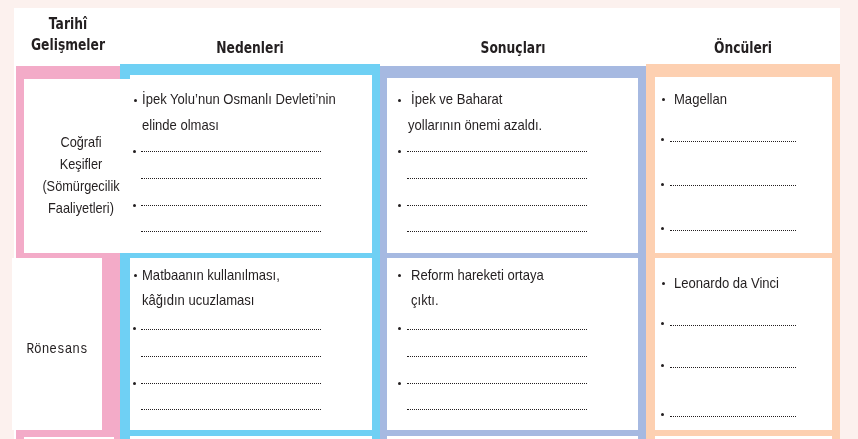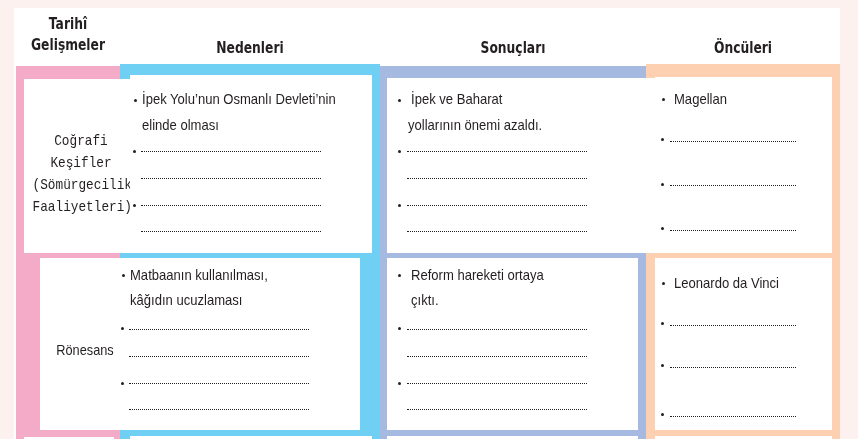--- a/index.html
+++ b/index.html
@@ -24,42 +24,42 @@
 </div>
 <div class="hdr" style="left:120px; top:38px; width:260px;">Nedenleri</div>
 <div class="hdr" style="left:380px; top:38px; width:266px;">Sonuçları</div>
 <div class="hdr" style="left:646px; top:38px; width:194px;">Öncüleri</div>
 
 <div class="col" style="left:16px; top:66px; width:104px; height:373px; background:#f3abc8;"></div>
 <div class="col" style="left:120px; top:64px; width:260px; height:375px; background:#6fd0f4;"></div>
 <div class="col" style="left:380px; top:66px; width:266px; height:373px; background:#a6b9e1;"></div>
 <div class="col" style="left:646px; top:64px; width:194px; height:375px; background:#fdd0b1;"></div>
 
-<div class="box" style="left:24px; top:79px; width:114px; height:174px;font-family:Liberation Mono, monospace;">
+<div class="box" style="left:24px; top:79px; width:114px; height:174px;">
   <div class="rowlabel" style="top:52px;">
     <div>Coğrafi</div>
     <div>Keşifler</div>
     <div>(Sömürgecilik</div>
     <div>Faaliyetleri)</div>
   </div>
 </div>
 
 <div class="box" style="left:130px; top:75px; width:242px; height:178px;">
   <span class="bullet" style="left:4px; top:24px;"></span>
   <div class="item" style="left:12px; top:11px;">İpek Yolu’nun Osmanlı Devleti’nin</div>
   <div class="item" style="left:12px; top:37px;">elinde olması</div>
   <span class="bullet" style="left:3px; top:75px;"></span>
   <div class="dots" style="left:11px; top:76px; width:180px;"></div>
   <div class="dots" style="left:11px; top:103px; width:180px;"></div>
   <span class="bullet" style="left:3px; top:129px;"></span>
   <div class="dots" style="left:11px; top:130px; width:180px;"></div>
   <div class="dots" style="left:11px; top:156px; width:180px;"></div>
 </div>
 
-<div class="box" style="left:387px; top:78px; width:251px; height:175px;padding-left:25px;">
+<div class="box" style="left:387px; top:78px; width:251px; height:175px;">
   <span class="bullet" style="left:11px; top:21px;"></span>
   <div class="item" style="left:24px; top:8px;">İpek ve Baharat</div>
   <div class="item" style="left:21px; top:34px;">yollarının önemi azaldı.</div>
   <span class="bullet" style="left:11px; top:72px;"></span>
   <div class="dots" style="left:20px; top:73px; width:180px;"></div>
   <div class="dots" style="left:20px; top:100px; width:180px;"></div>
   <span class="bullet" style="left:11px; top:126px;"></span>
   <div class="dots" style="left:20px; top:127px; width:180px;"></div>
   <div class="dots" style="left:20px; top:153px; width:180px;"></div>
 </div>
@@ -68,25 +68,25 @@
   <span class="bullet" style="left:7px; top:21px;"></span>
   <div class="item" style="left:19px; top:9px;">Magellan</div>
   <span class="bullet" style="left:6px; top:61px;"></span>
   <div class="dots" style="left:15px; top:64px; width:126px;"></div>
   <span class="bullet" style="left:6px; top:106px;"></span>
   <div class="dots" style="left:15px; top:108px; width:126px;"></div>
   <span class="bullet" style="left:6px; top:150px;"></span>
   <div class="dots" style="left:15px; top:153px; width:126px;"></div>
 </div>
 
-<div class="box" style="left:40px; top:258px; width:90px; height:172px;">
+<div class="box" style="left:12px; top:258px; width:90px; height:172px;font-family:Liberation Mono, monospace;">
   <div class="rowlabel" style="top:81px;">Rönesans</div>
 </div>
 
-<div class="box" style="left:118px; top:258px; width:242px; height:172px;">
+<div class="box" style="left:130px; top:258px; width:242px; height:172px;">
   <span class="bullet" style="left:4px; top:16px;"></span>
   <div class="item" style="left:12px; top:4px;">Matbaanın kullanılması,</div>
   <div class="item" style="left:12px; top:29px;">kâğıdın ucuzlaması</div>
   <span class="bullet" style="left:3px; top:69px;"></span>
   <div class="dots" style="left:11px; top:71px; width:180px;"></div>
   <div class="dots" style="left:11px; top:98px; width:180px;"></div>
   <span class="bullet" style="left:3px; top:124px;"></span>
   <div class="dots" style="left:11px; top:125px; width:180px;"></div>
   <div class="dots" style="left:11px; top:151px; width:180px;"></div>
 </div>

